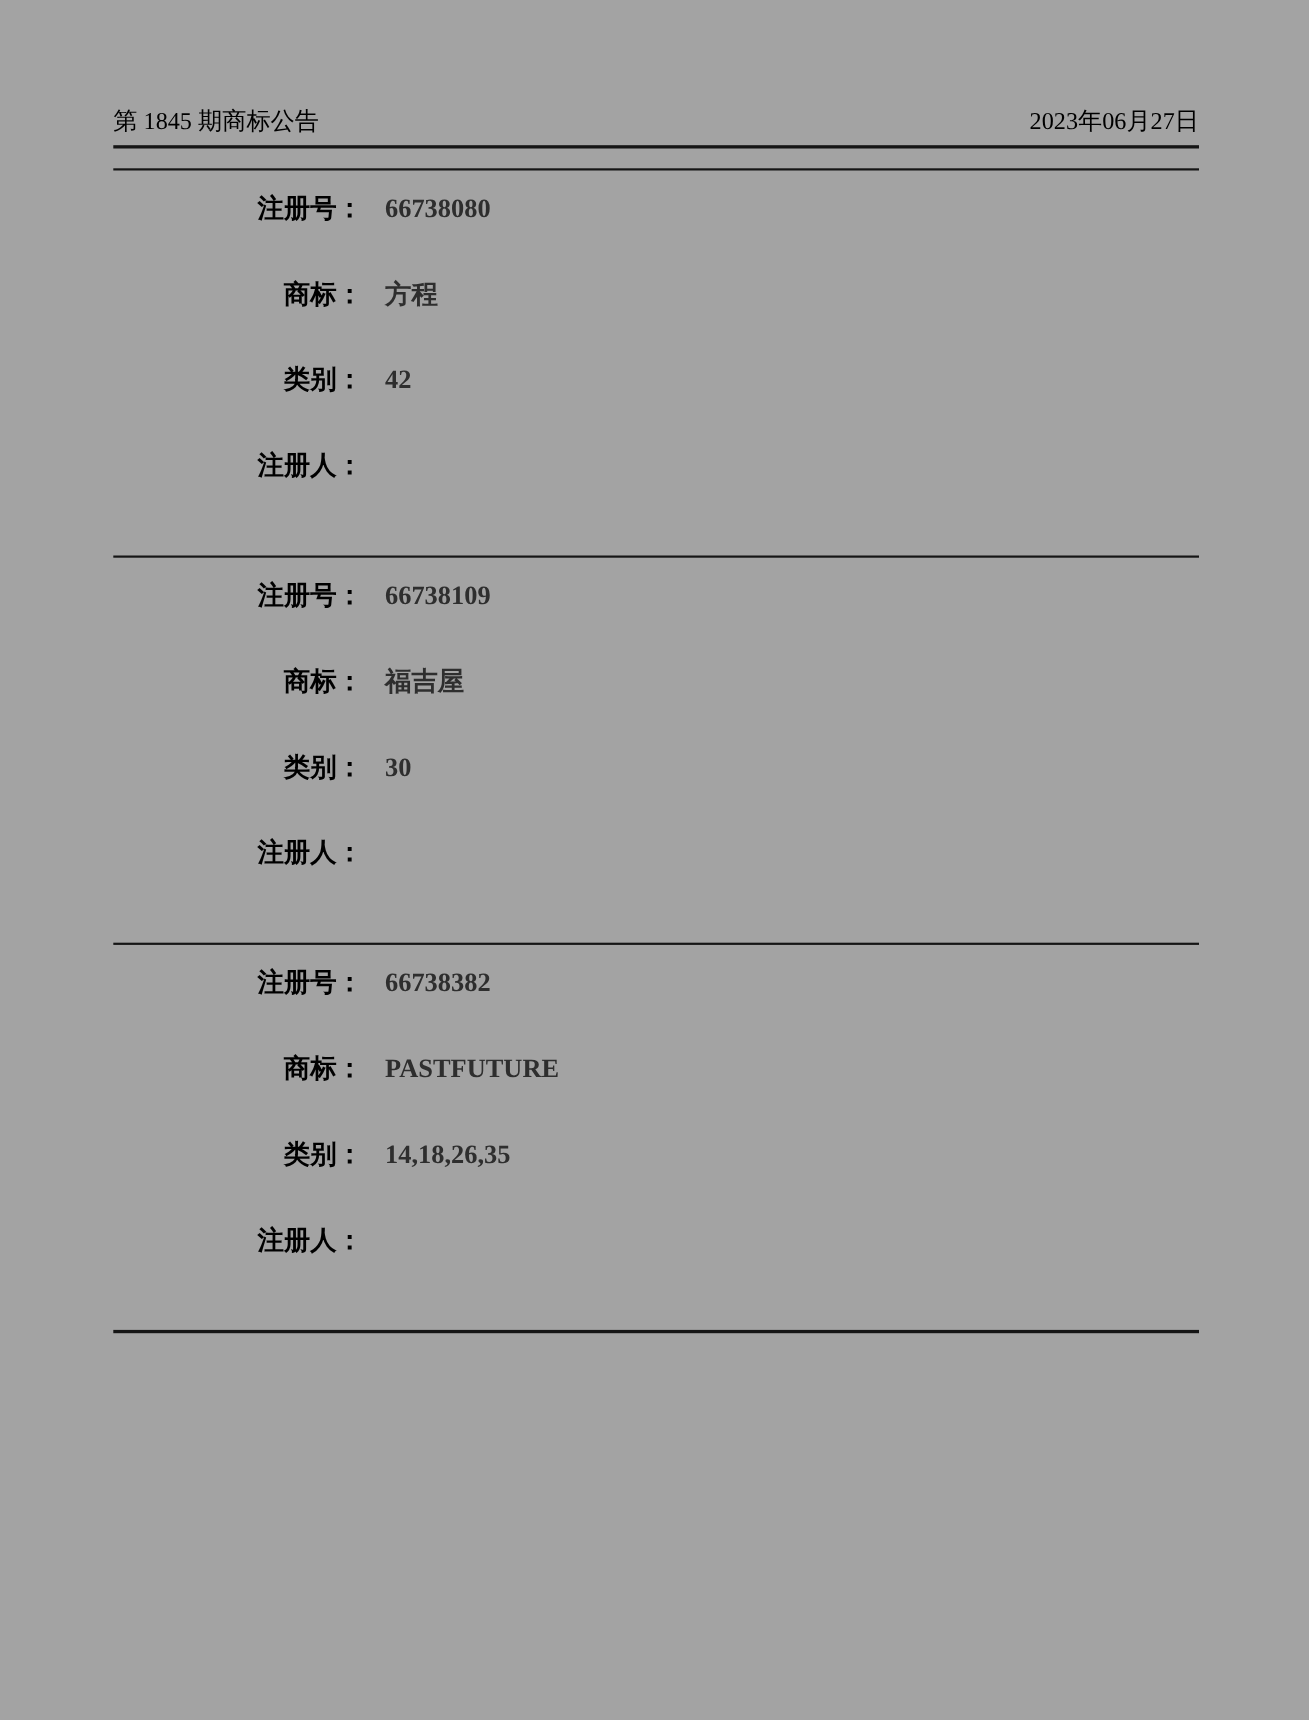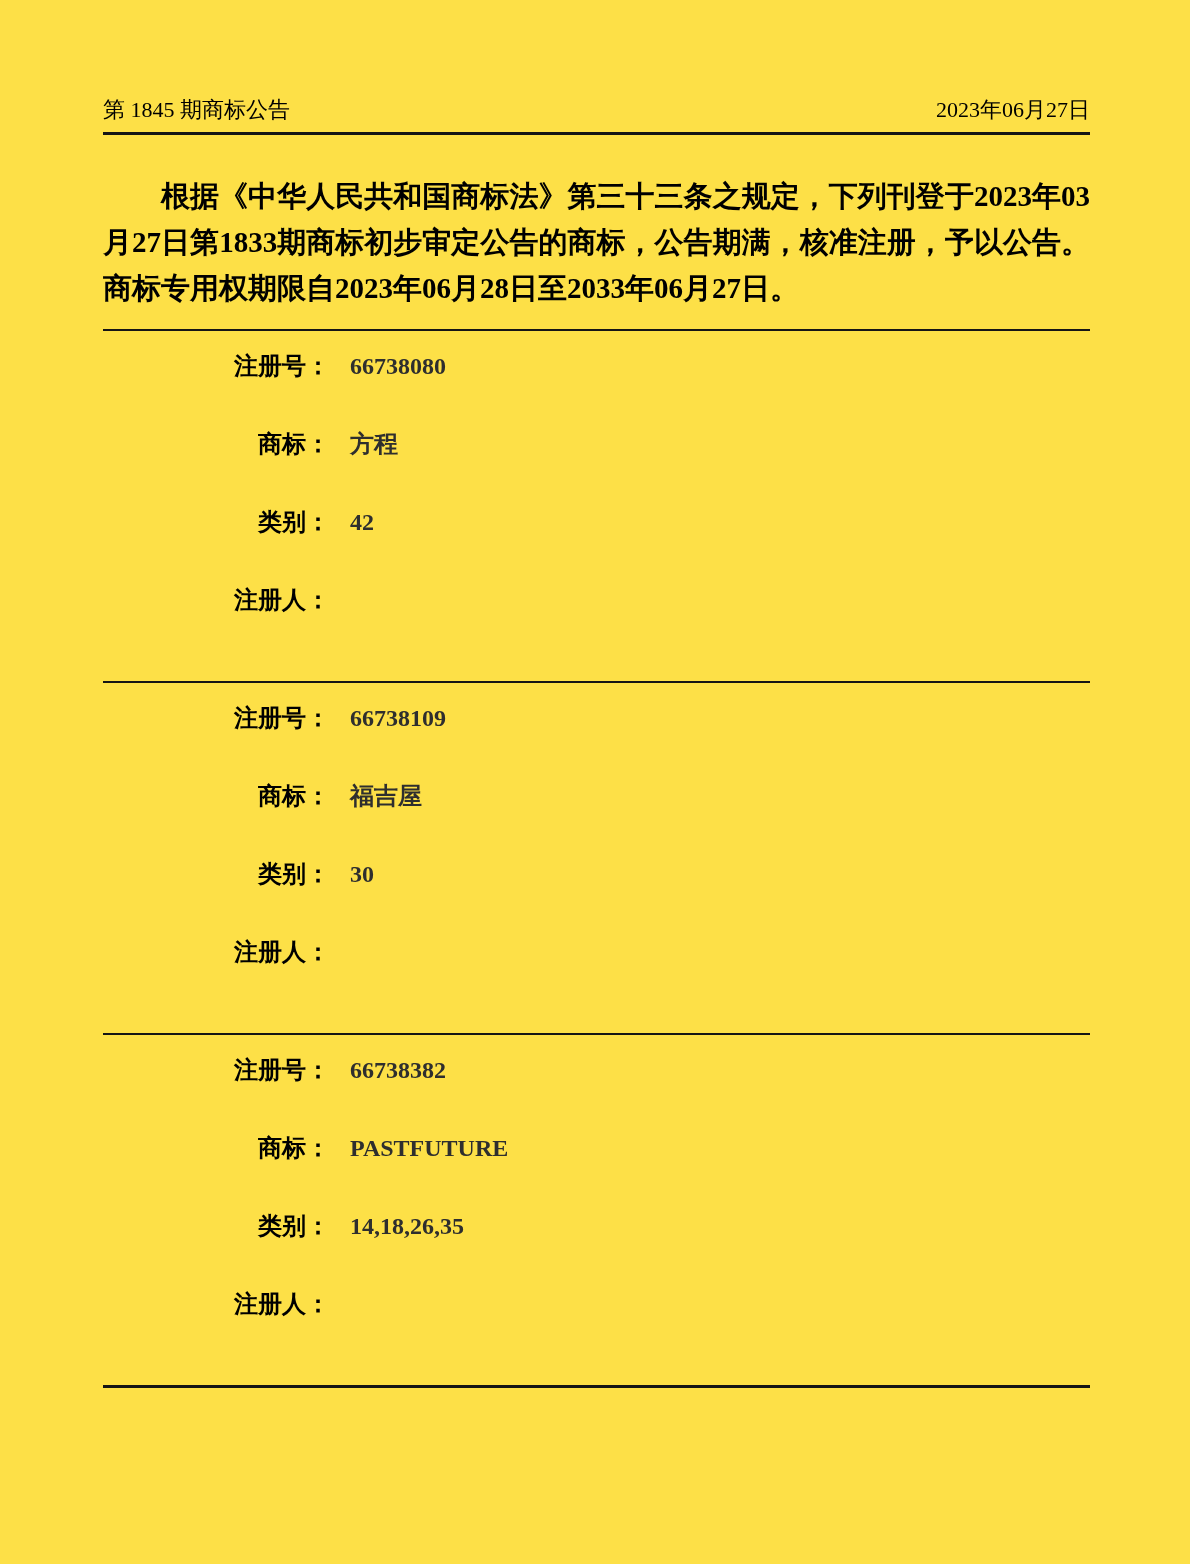--- a/index.html
+++ b/index.html
@@ -5,21 +5,21 @@
   * { margin: 0; padding: 0; box-sizing: border-box; }
   html, body {
     background: #ffffff;
     font-family: "Liberation Serif", "DejaVu Serif", serif;
     color: #000000;
   }
   .page {
     position: relative;
     width: 1190px;
     height: 1564px;
-    background: #fde047;
+    background: #a3a3a3;
     padding: 96px 100px 0 103px;
     overflow: hidden;
   }
   
   .masthead {
     display: flex;
     justify-content: space-between;
     align-items: baseline;
     font-size: 22px;
     line-height: 28px;
@@ -84,21 +84,20 @@
 
 <div class="page">
 
   <div class="masthead">
     <span>第 1845 期商标公告</span>
     <span>2023年06月27日</span>
   </div>
   <hr class="header-rule">
 
 
-  <p class="intro">根据《中华人民共和国商标法》第三十三条之规定，下列刊登于2023年03月27日第1833期商标初步审定公告的商标，公告期满，核准注册，予以公告。商标专用权期限自2023年06月28日至2033年06月27日。</p>
 
   <div class="records">
 
     <section class="record">
       <div class="field-row">
         <span class="field-label">注册号：</span>
         <span class="field-value">66738080</span>
       </div>
       <div class="field-row">
         <span class="field-label">商标：</span>

